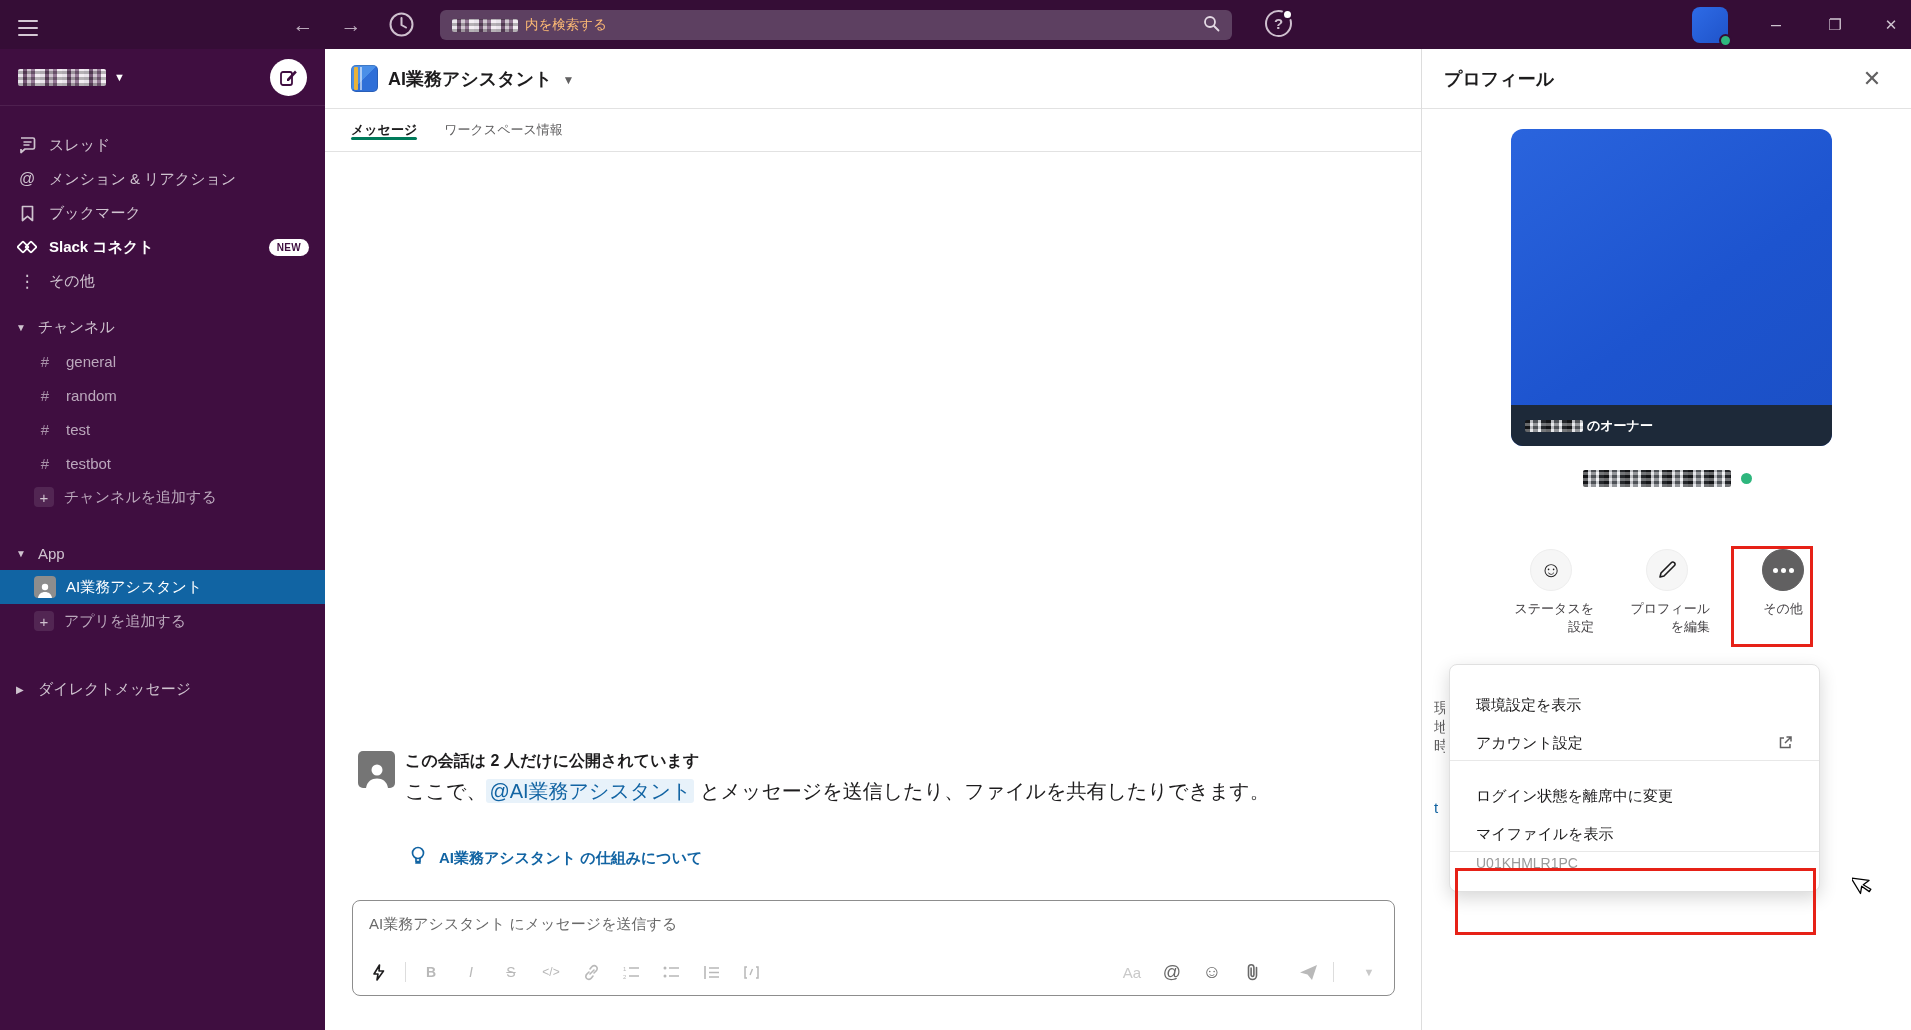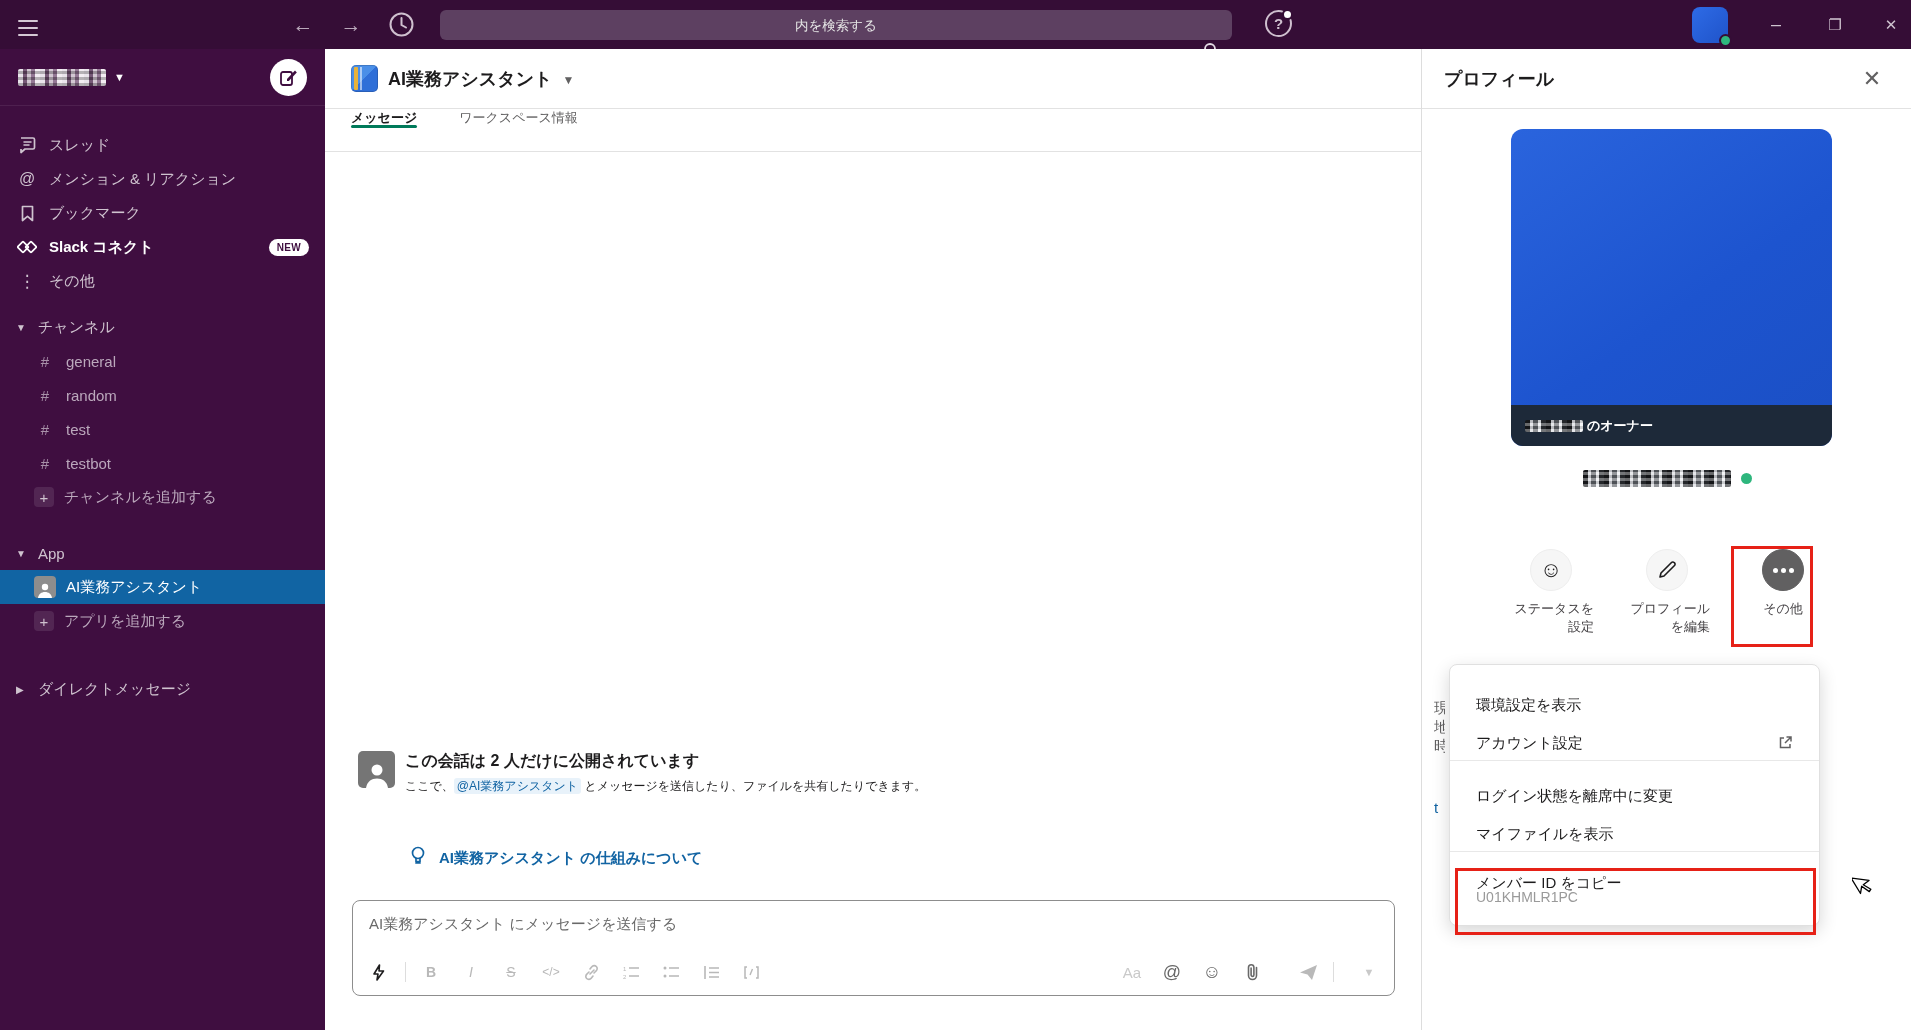--- a/index.html
+++ b/index.html
@@ -19,21 +19,21 @@
   }
 
   
   .topbar { position:absolute; left:0; top:0; width:1911px; height:49px; background:#350d36; }
   .hamburger { position:absolute; left:18px; top:15px; width:20px; height:18px; cursor:pointer; }
   .hamburger i { display:block; height:2px; background:#d5c9d5; margin:5px 0; border-radius:1px; }
   .nav-arrow { position:absolute; top:10px; width:30px; height:30px; color:#b9a7ba; font-size:21px;
     display:flex; align-items:center; justify-content:center; }
   .histbtn { position:absolute; top:11px; width:27px; height:27px; }
   .searchbar { position:absolute; left:440px; top:10px; width:792px; height:30px; border-radius:6px;
-    background:#5d4061; display:flex; align-items:center; padding:0 12px; color:#e5e5e5; font-size:13.5px; gap:7px;flex-direction:column; }
+    background:#5d4061; display:flex; align-items:center; padding:0 12px; color:#fdba74; font-size:13.5px; gap:7px; }
   .searchbar .mag { margin-left:auto; }
   .helpbtn { position:absolute; left:1265px; top:10px; width:27px; height:27px; border:2px solid #cfc0cf;
     border-radius:50%; color:#cfc0cf; font-size:15px; font-weight:bold; display:flex; align-items:center; justify-content:center; }
   .helpbtn .dot { position:absolute; right:-3px; top:-3px; width:11px; height:11px; border-radius:50%;
     background:#fff; border:2px solid #350d36; }
   .topbar-avatar { position:absolute; left:1692px; top:7px; width:36px; height:36px; border-radius:8px;
     background:linear-gradient(135deg,#2e6be6,#1f53c9); }
   .topbar-avatar .presence { position:absolute; right:-4px; bottom:-4px; width:13px; height:13px; border-radius:50%;
     background:#2eb67d; border:2.5px solid #350d36; }
   .winbtn { position:absolute; top:0; width:46px; height:49px; color:#cfc3cf; display:flex; align-items:center;
@@ -62,29 +62,29 @@
 
   
   .main { position:absolute; left:325px; top:49px; width:1096px; height:981px; background:#fff; }
   .chan-header { height:60px; border-bottom:1px solid #e2e2e2; display:flex; align-items:center; padding:0 26px; gap:10px; }
   .book-icon { width:27px; height:27px; border-radius:5px; position:relative;
     background:linear-gradient(135deg,#4a8fe8 0 50%,#2f6fd8 50% 100%); box-shadow:inset 0 0 0 1px rgba(0,0,0,.15); }
   .book-icon::before { content:""; position:absolute; left:3px; top:2px; bottom:2px; width:4px; background:#e8b23a; border-radius:1px; }
   .book-icon::after { content:""; position:absolute; left:9px; top:2px; bottom:2px; width:2px; background:rgba(255,255,255,.55); }
   .chan-title { font-size:18px; font-weight:bold; color:#1d1c1d; }
   .chan-chevron { color:#616061; font-size:12px; margin-top:3px; }
-  .tabs { height:43px; border-bottom:1px solid #e2e2e2; display:flex; align-items:flex-start; padding:0 26px; gap:42px; }
+  .tabs { height:43px; border-bottom:1px solid #e2e2e2; display:flex; align-items:center; padding:0 26px; gap:27px; }
   .tab { display:flex; align-items:center; font-size:13px; color:#616061; position:relative; }
   .tab.active { color:#1d1c1d; font-weight:bold; }
   .tab.active::after { content:""; position:absolute; left:0; right:0; bottom:-1px; height:3px; background:#007a5a; border-radius:2px; }
 
   .intro { position:absolute; left:33px; top:702px; display:flex; gap:10px; }
   .intro-avatar { width:37px; height:37px; border-radius:5px; background:#757575; display:flex; align-items:flex-end; justify-content:center; overflow:hidden; }
   .intro-title { font-size:16px; font-weight:bold; color:#1d1c1d; }
-  .intro-body { font-size:12px; color:#1d1c1d; margin-top:6px; }
+  .intro-body { font-size:20px; color:#1d1c1d; margin-top:6px; }
   .mention { color:#1264a3; background:#e8f2fa; border-radius:3px; padding:1px 3px; }
   .learn-row { position:absolute; left:85px; top:797px; display:flex; align-items:center; gap:13px; }
   .learn-link { color:#1264a3; font-size:15px; font-weight:bold; }
 
   .composer { position:absolute; left:27px; top:851px; width:1043px; height:96px; border:1px solid #8d8d8d;
     border-radius:8px; background:#fff; }
   .composer .ph { position:absolute; left:16px; top:14px; font-size:15px; color:#696969; }
   .ctool { position:absolute; left:10px; right:10px; bottom:6px; height:34px; display:flex; align-items:center; }
   .cic { width:30px; height:28px; display:flex; align-items:center; justify-content:center; color:#b8b8b8;
     font-size:14px; margin-right:10px; }
@@ -436,23 +436,20 @@
         </span>
       </div>
       <div class="mdiv"></div>
       <div class="mi">
         <span>ログイン状態を離席中に変更</span>
       </div>
       <div class="mi">
         <span>マイファイルを表示</span>
       </div>
       <div class="mdiv"></div>
-      <div class="mi" style="height:34px;margin-top:4px">
-        <span>メンバー ID をコピー</span>
-      </div>
       <div class="mi-sub">U01KHMLR1PC</div>
     </div>
 
     <div class="anno" style="left:309px;top:497px;width:82px;height:101px"></div>
     <div class="anno" style="left:33px;top:819px;width:361px;height:67px"></div>
   </div>
 
   <div class="cursor" style="left:1852px;top:875px">
     <svg width="20" height="22" viewBox="0 0 20 22">
         <path d="M1 1l6 17 2.6-6.8L16 18l2-2-6.5-6L18 7z" fill="#fff" stroke="#000" stroke-width="1.3" stroke-linejoin="round" transform="rotate(-12 10 11)"></path>

